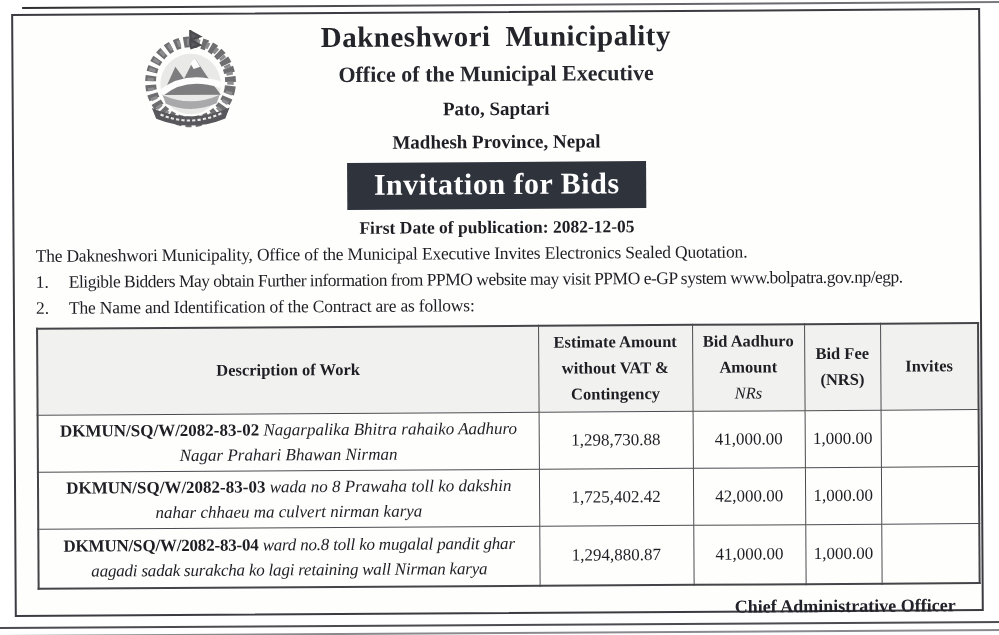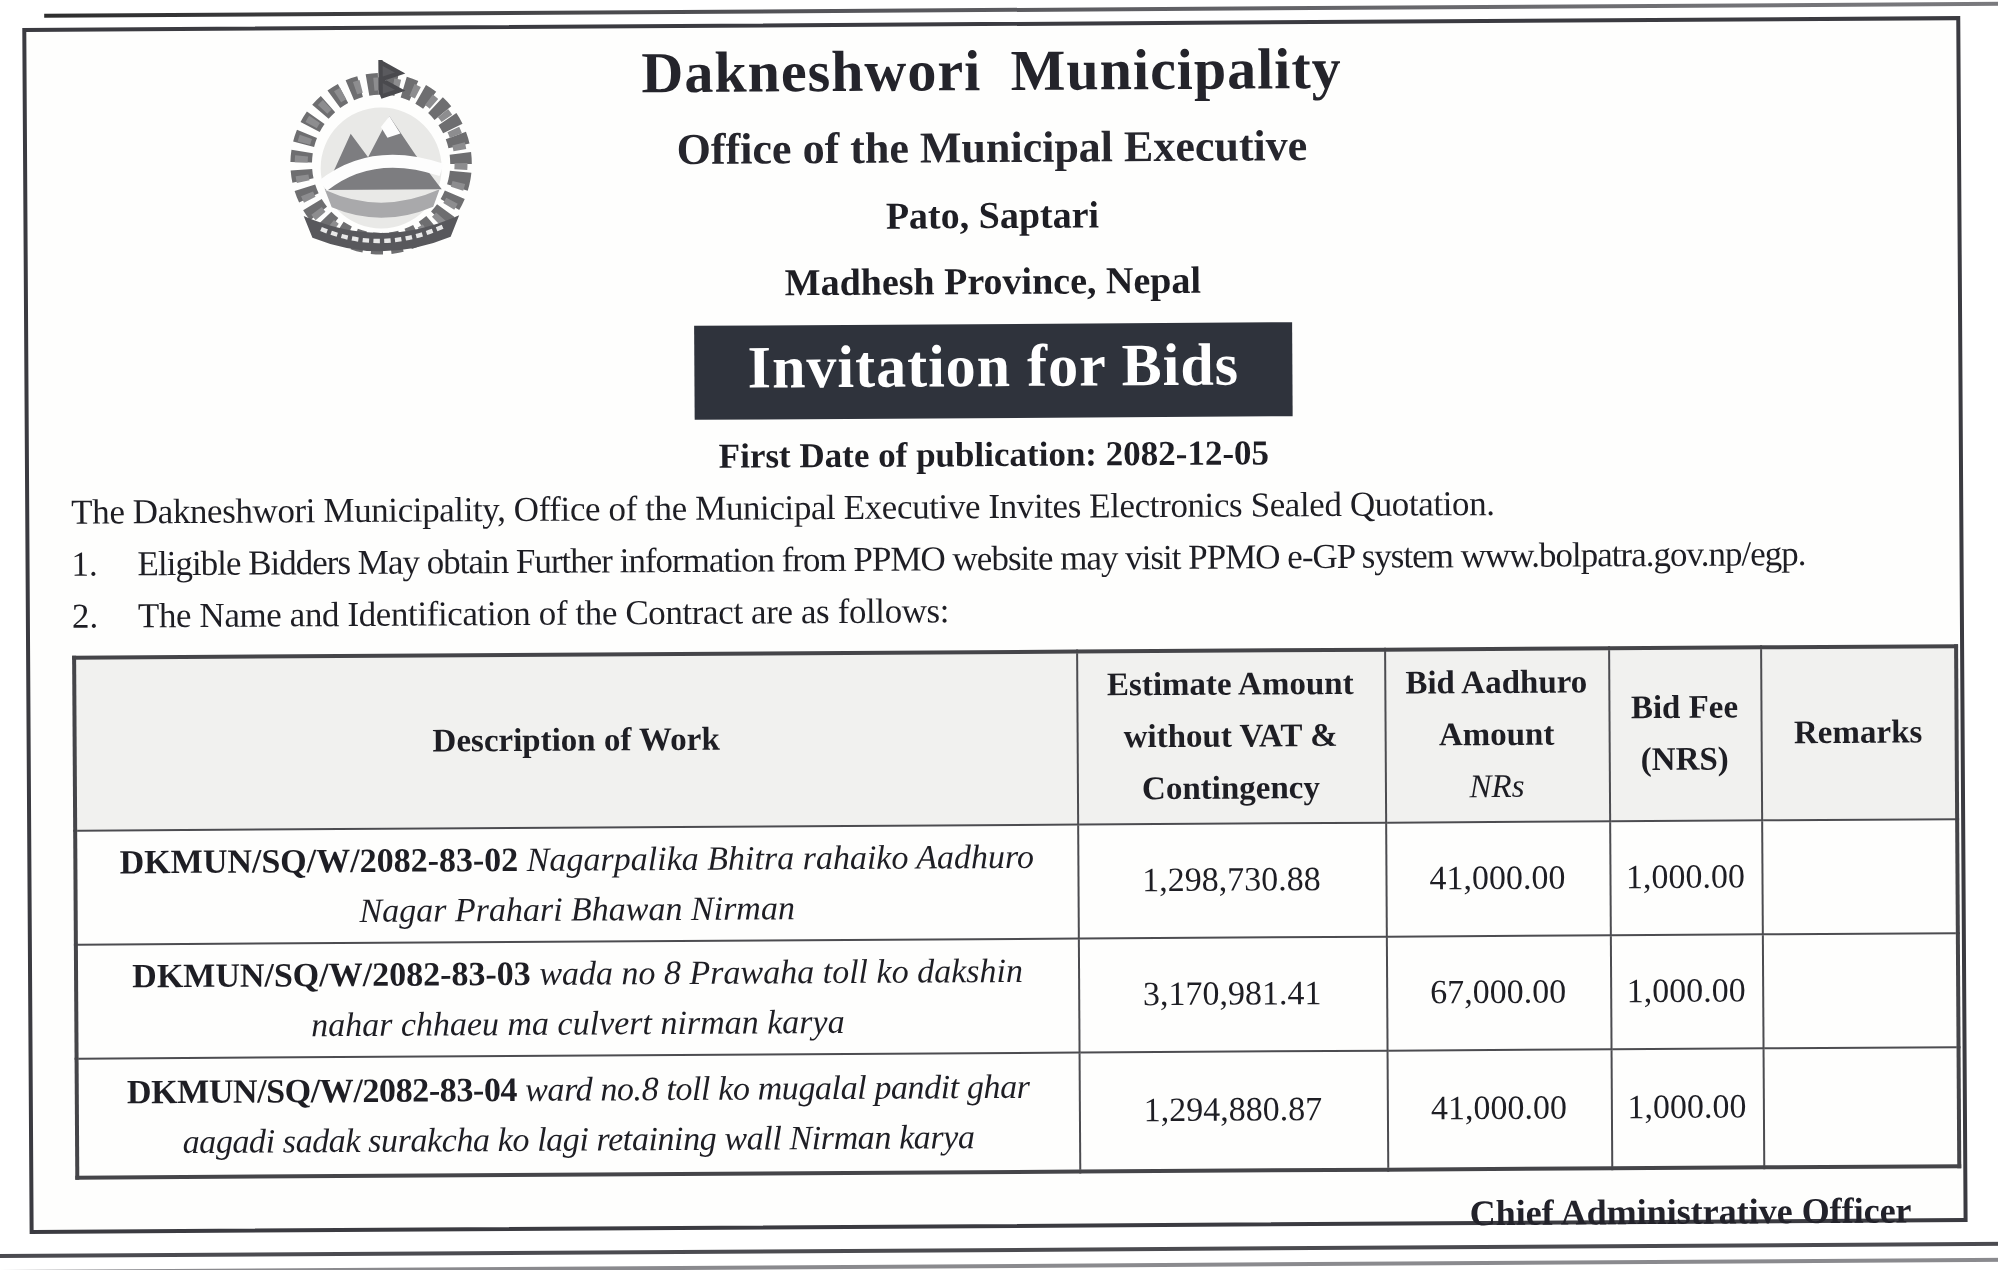--- a/index.html
+++ b/index.html
@@ -142,41 +142,41 @@
       </colgroup>
       <thead>
         <tr>
           <th>Description of Work</th>
           <th>Estimate Amount without VAT &amp; Contingency</th>
           <th>
             <div>Bid Aadhuro Amount</div>
             <div class="nrs-line">NRs</div>
           </th>
           <th>Bid Fee (NRS)</th>
-          <th>Remarks</th>
+          <th>Invites</th>
         </tr>
       </thead>
       <tbody>
         <tr>
           <td class="desc-cell">
             <span class="work-id">DKMUN/SQ/W/2082-83-02</span>
             <span class="work-desc">Nagarpalika Bhitra rahaiko Aadhuro Nagar Prahari Bhawan Nirman</span>
           </td>
           <td>1,298,730.88</td>
           <td>41,000.00</td>
           <td class="fee-cell">1,000.00</td>
           <td></td>
         </tr>
         <tr>
           <td class="desc-cell">
             <span class="work-id">DKMUN/SQ/W/2082-83-03</span>
             <span class="work-desc">wada no 8 Prawaha toll ko dakshin nahar chhaeu ma culvert nirman karya</span>
           </td>
-          <td>3,170,981.41</td>
-          <td>67,000.00</td>
+          <td>1,725,402.42</td>
+          <td>42,000.00</td>
           <td class="fee-cell">1,000.00</td>
           <td></td>
         </tr>
         <tr style="height:60px">
           <td class="desc-cell tight">
             <span class="work-id">DKMUN/SQ/W/2082-83-04</span>
             <span class="work-desc">ward no.8 toll ko mugalal pandit ghar aagadi sadak surakcha ko lagi retaining wall Nirman karya</span>
           </td>
           <td>1,294,880.87</td>
           <td>41,000.00</td>

